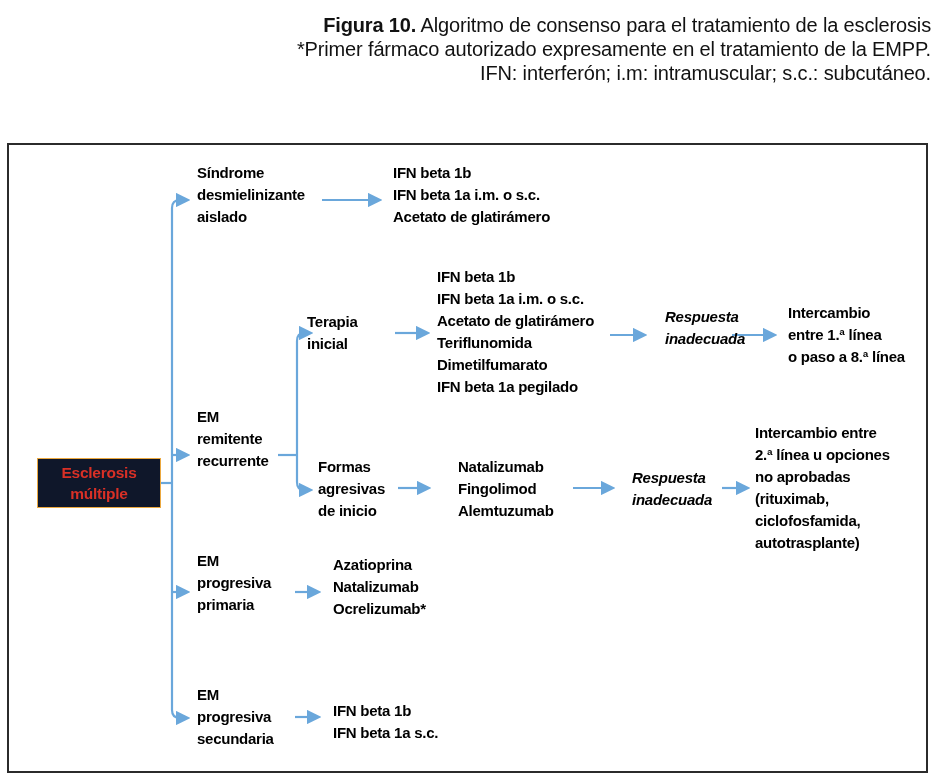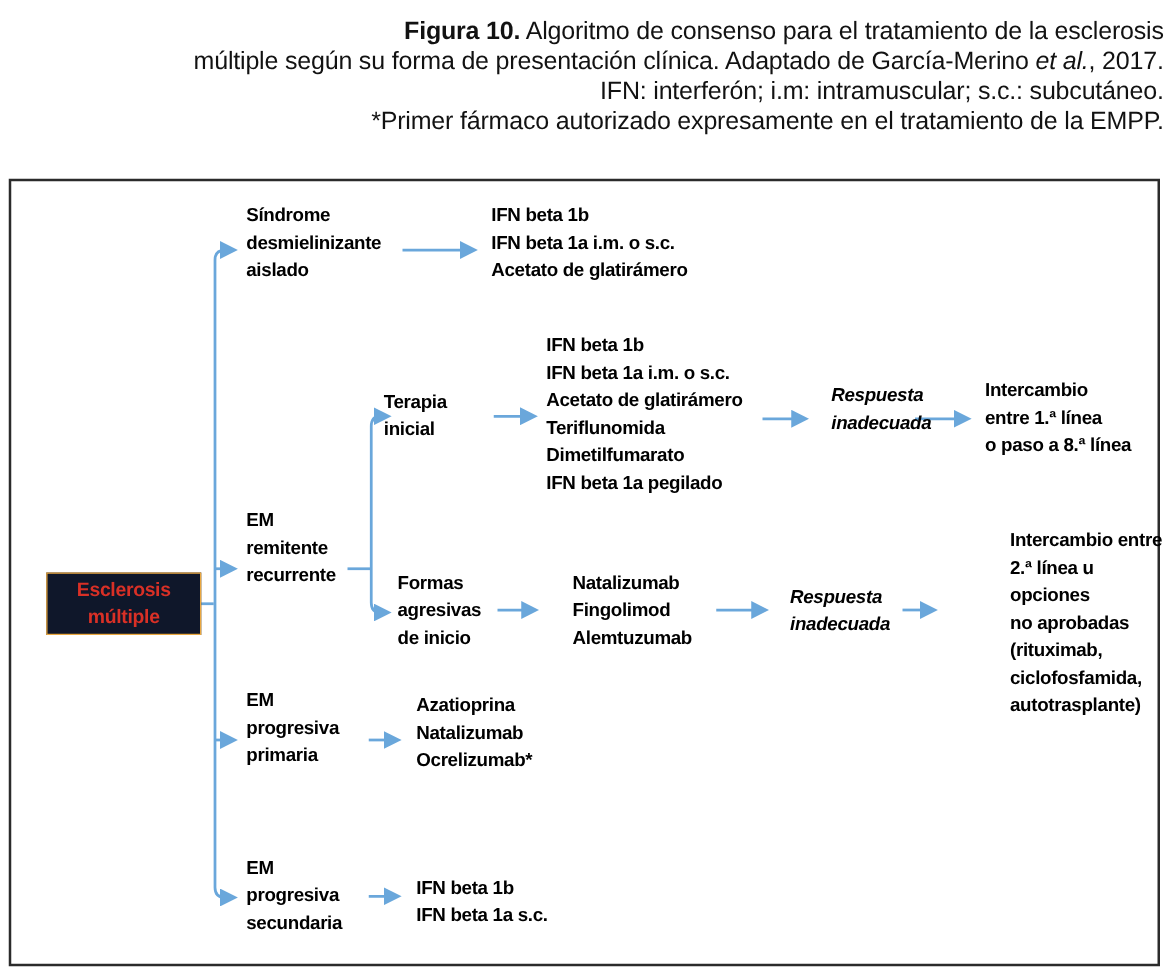--- a/index.html
+++ b/index.html
@@ -35,23 +35,22 @@
     display:flex;align-items:center;justify-content:center;text-align:center;
     color:#D93026;font-weight:700;font-size:15.5px;line-height:21px;
     white-space:pre-line;letter-spacing:-0.25px;
   }
 </style>
 </head>
 <body>
 
 <div class="caption">
   <div><b>Figura 10.</b><span> Algoritmo de consenso para el tratamiento de la esclerosis</span></div>
-  <div><span>múltiple según su forma de presentación clínica. Adaptado de García-Merino </span><i>et al.</i><span>, 2017.</span></div>
+  <div>*Primer fármaco autorizado expresamente en el tratamiento de la EMPP.</div>
   <div>IFN: interferón; i.m: intramuscular; s.c.: subcutáneo.</div>
-  <div>*Primer fármaco autorizado expresamente en el tratamiento de la EMPP.</div>
 </div>
 
 <div class="frame"></div>
 
 <svg class="conn-layer" viewBox="0 0 937 778">
   <defs>
     <marker id="arrowhead" viewBox="0 0 10 10" refX="7" refY="5" markerWidth="6.5" markerHeight="6.5" orient="auto-start-reverse">
       <path d="M0 0 L10 5 L0 10 Z" fill="#6AA7DB"></path>
     </marker>
   </defs>
@@ -100,21 +99,21 @@
 o paso a 8.ª línea</div>
 
 <div class="tblock" style="left:318px;top:456px">Formas
 agresivas
 de inicio</div>
 <div class="tblock" style="left:458px;top:456px">Natalizumab
 Fingolimod
 Alemtuzumab</div>
 <div class="tblock italic" style="left:632px;top:467px">Respuesta
 inadecuada</div>
-<div class="tblock" style="left:808px;top:422px">Intercambio entre
+<div class="tblock" style="left:755px;top:422px">Intercambio entre
 2.ª línea u opciones
 no aprobadas
 (rituximab,
 ciclofosfamida,
 autotrasplante)</div>
 
 <div class="tblock" style="left:197px;top:550px">EM
 progresiva
 primaria</div>
 <div class="tblock" style="left:333px;top:554px">Azatioprina

